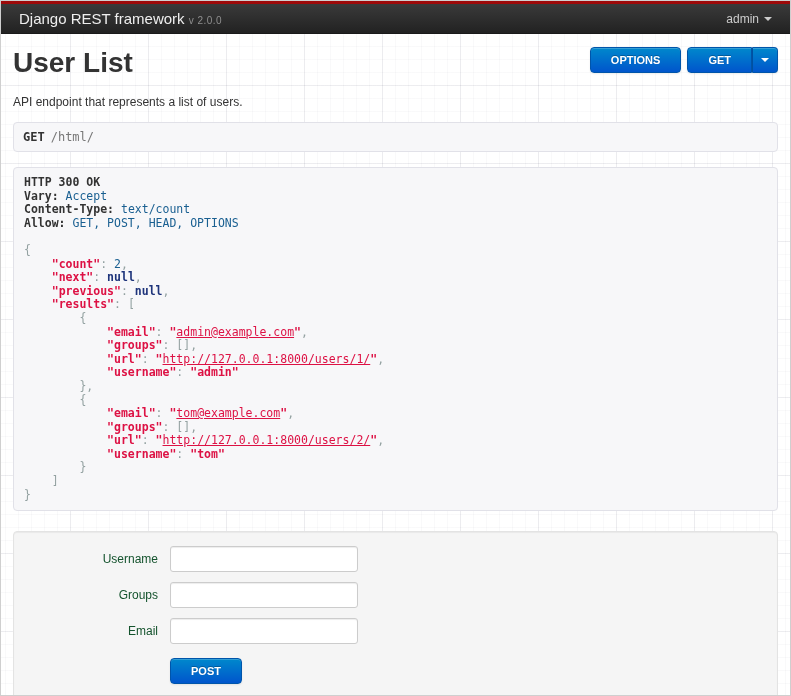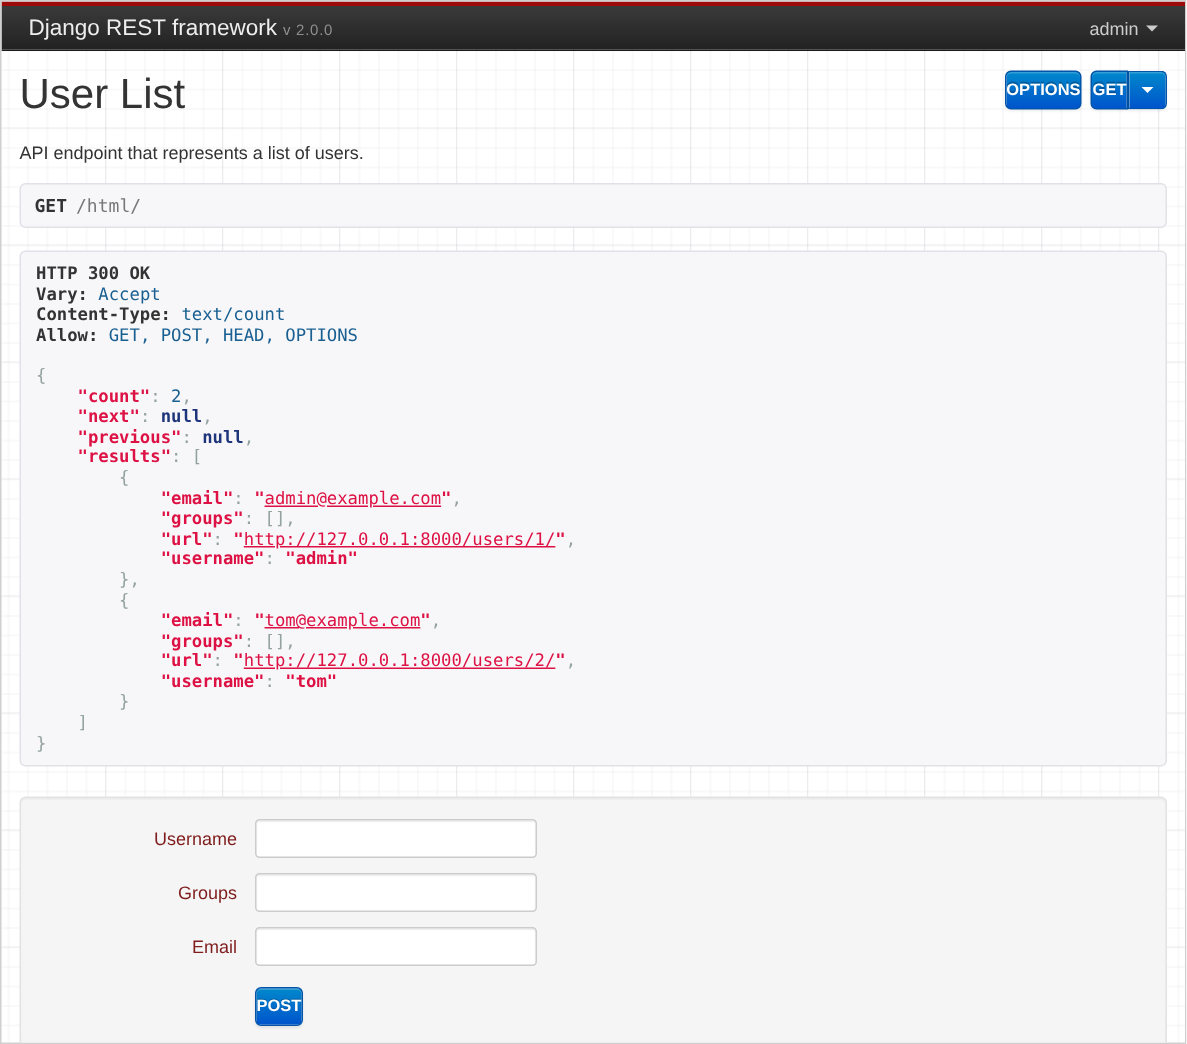--- a/index.html
+++ b/index.html
@@ -38,28 +38,28 @@
     width:0; height:0; display:inline-block;
     border-left:4px solid transparent; border-right:4px solid transparent;
     border-top:4px solid #ccc;
   }
   
   .content { padding:0 12px; }
   .page-header {
     display:flex; justify-content:space-between; align-items:flex-end;
     padding-top:13px;
   }
-  h1.title { font-size:28px; font-weight:400; color:#333; letter-spacing:0; }
+  h1.title { font-size:28px; font-weight:700; color:#333; letter-spacing:0; }
   .btn-row { display:flex; gap:6px; padding-bottom:6px; }
   .btn {
     display:inline-flex; align-items:center; justify-content:center;
     font-size:11px; font-weight:bold; color:#fff;
     background:linear-gradient(#0088cc,#0055cc);
     border:1px solid #0055aa; border-radius:4px;
-    padding:0 0; height:26px;
+    padding:0 20px; height:26px;
     text-shadow:0 -1px 0 rgba(0,0,0,0.25);
     box-shadow:inset 0 1px 0 rgba(255,255,255,0.2), 0 1px 2px rgba(0,0,0,0.08);
     cursor:pointer;
   }
   .btn-group { display:inline-flex; }
   .btn-group .btn-main { border-radius:4px 0 0 4px; }
   .btn-group .btn-caret {
     border-radius:0 4px 4px 0; border-left:1px solid #0050a0;
     padding:0 8px;
   }
@@ -95,21 +95,21 @@
     margin-top:20px; margin-bottom:12px;
     background:#f5f5f5;
     border:1px solid #e3e3e3; border-radius:4px;
     box-shadow:inset 0 1px 1px rgba(0,0,0,0.05);
     padding:14px 19px 18px;
     min-height:170px;
   }
   .ctrl-group { display:flex; align-items:center; margin-bottom:10px; }
   .ctrl-group label {
     width:125px; text-align:right; margin-right:12px;
-    font-size:12px; color:#7f1d1d;
+    font-size:12px; color:#14532d;
   }
   .ctrl-group input[type=text] {
     width:188px; height:26px; padding:4px 6px;
     border:1px solid #ccc; border-radius:3px;
     font-size:12px; color:#333; background:#fff;
     box-shadow:inset 0 1px 1px rgba(0,0,0,0.075);
   }
   .submit-row { margin-left:137px; margin-top:14px; }
 </style>
 </head>

